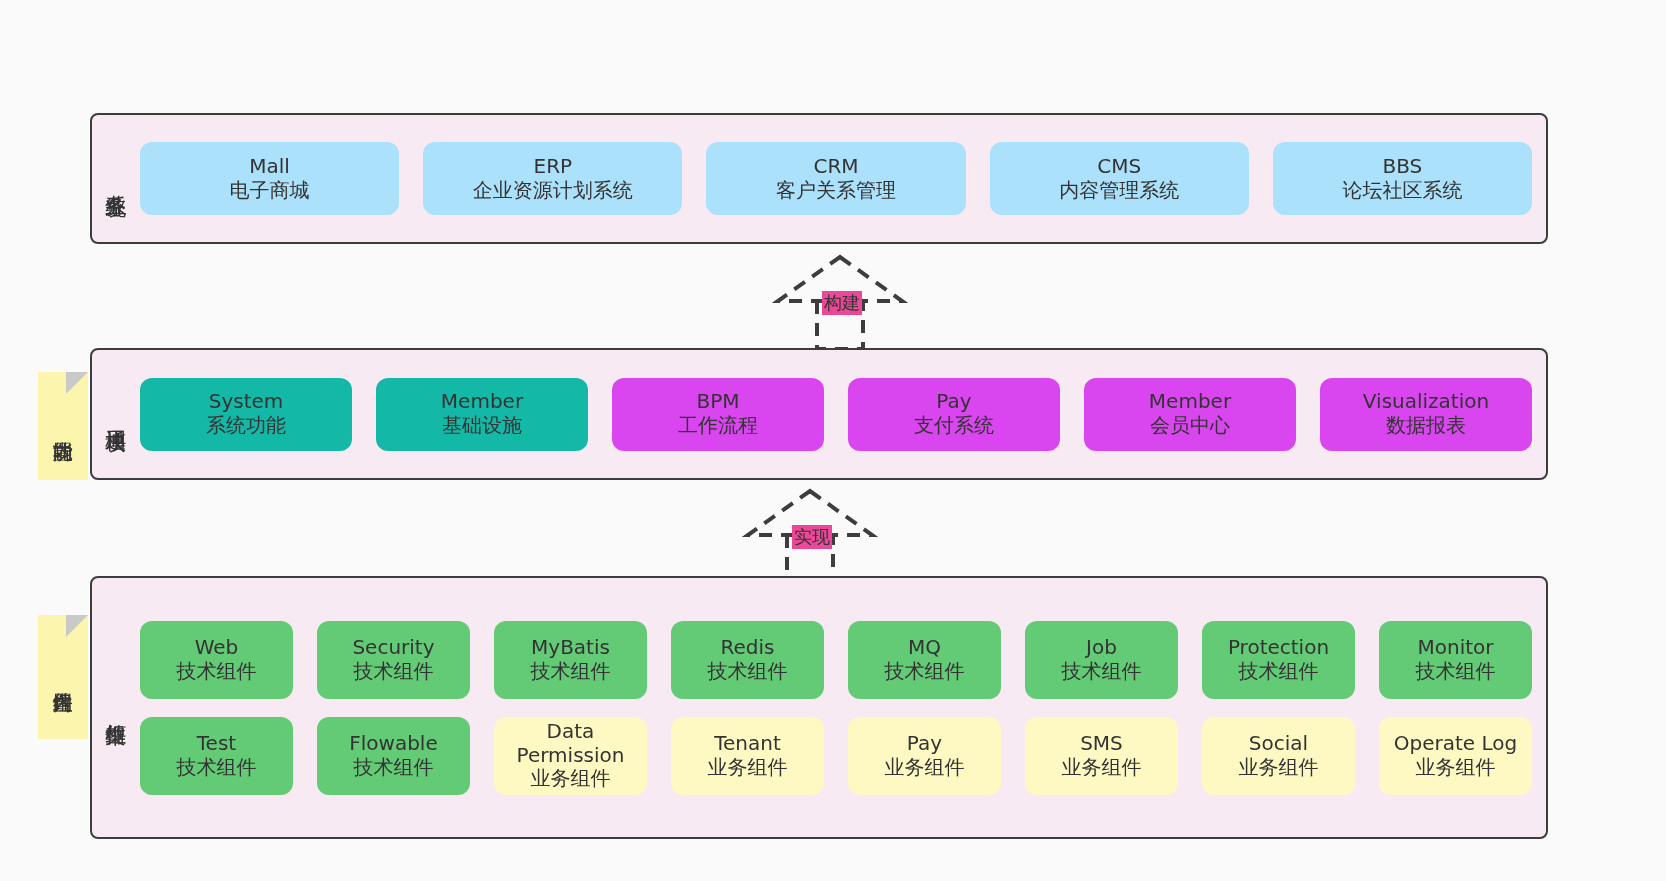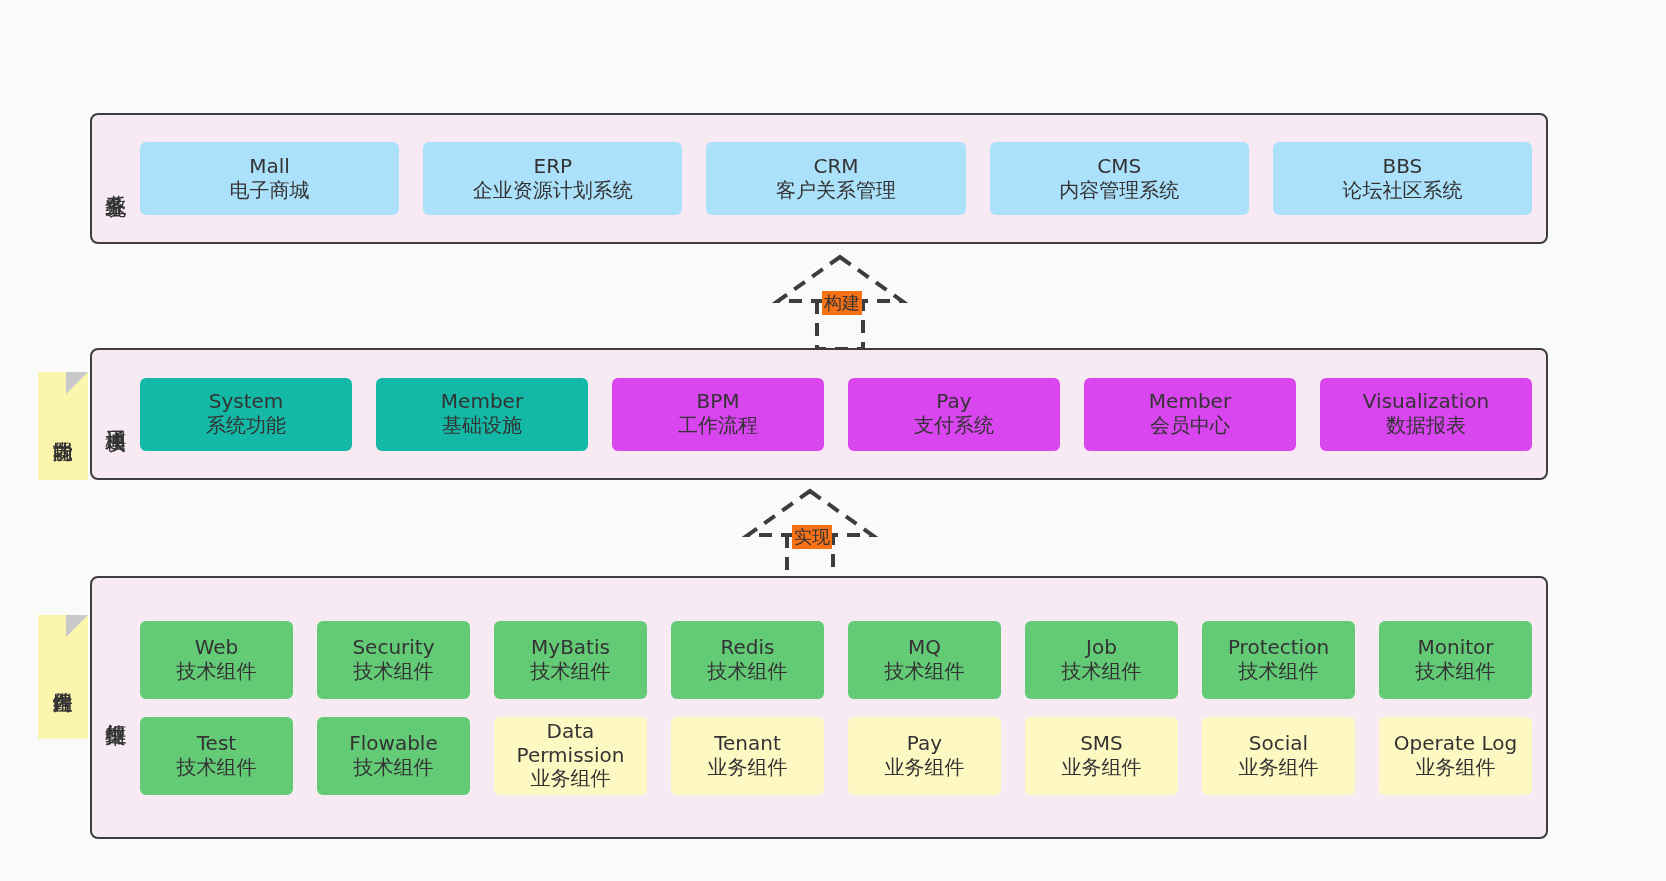--- a/index.html
+++ b/index.html
@@ -55,21 +55,21 @@
     gap: 18px;
     padding: 0 14px 0 2px;
   }
   .row {
     display: flex;
     gap: 24px;
   }
   .card {
     flex: 1 1 0;
     box-sizing: border-box;
-    border-radius: 6px;
+    border-radius: 12px;
     display: flex;
     flex-direction: column;
     align-items: center;
     justify-content: center;
     text-align: center;
     font-size: 20px;
     line-height: 1.18;
     color: #333;
     padding: 4px 6px;
     min-width: 0;
@@ -126,21 +126,21 @@
     width: 160px;
     height: 100px;
   }
   #arrow-build    { left: 760px; top: 253px; }
   #arrow-impl     { left: 730px; top: 487px; }
   .arrow svg { display: block; overflow: visible; }
   .arrow-label {
     position: absolute;
     font-size: 18px;
     color: #333;
-    background: #f97316;
+    background: #ec4899;
     padding: 0 2px;
     white-space: nowrap;
     user-select: none;
   }
   #arrow-build .arrow-label { left: 62px; top: 38px; }
   #arrow-impl  .arrow-label { left: 62px; top: 38px; }
 </style>
 </head>
 <body>
 

